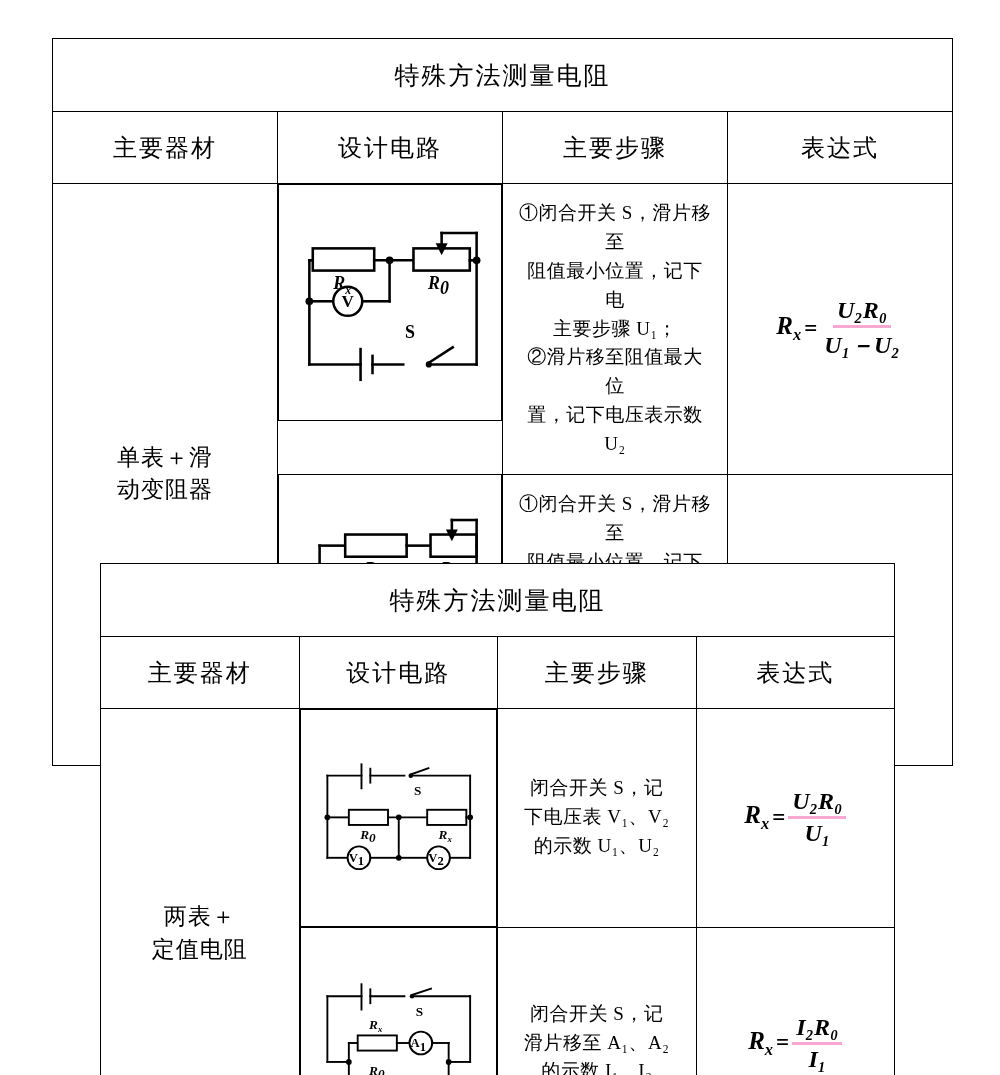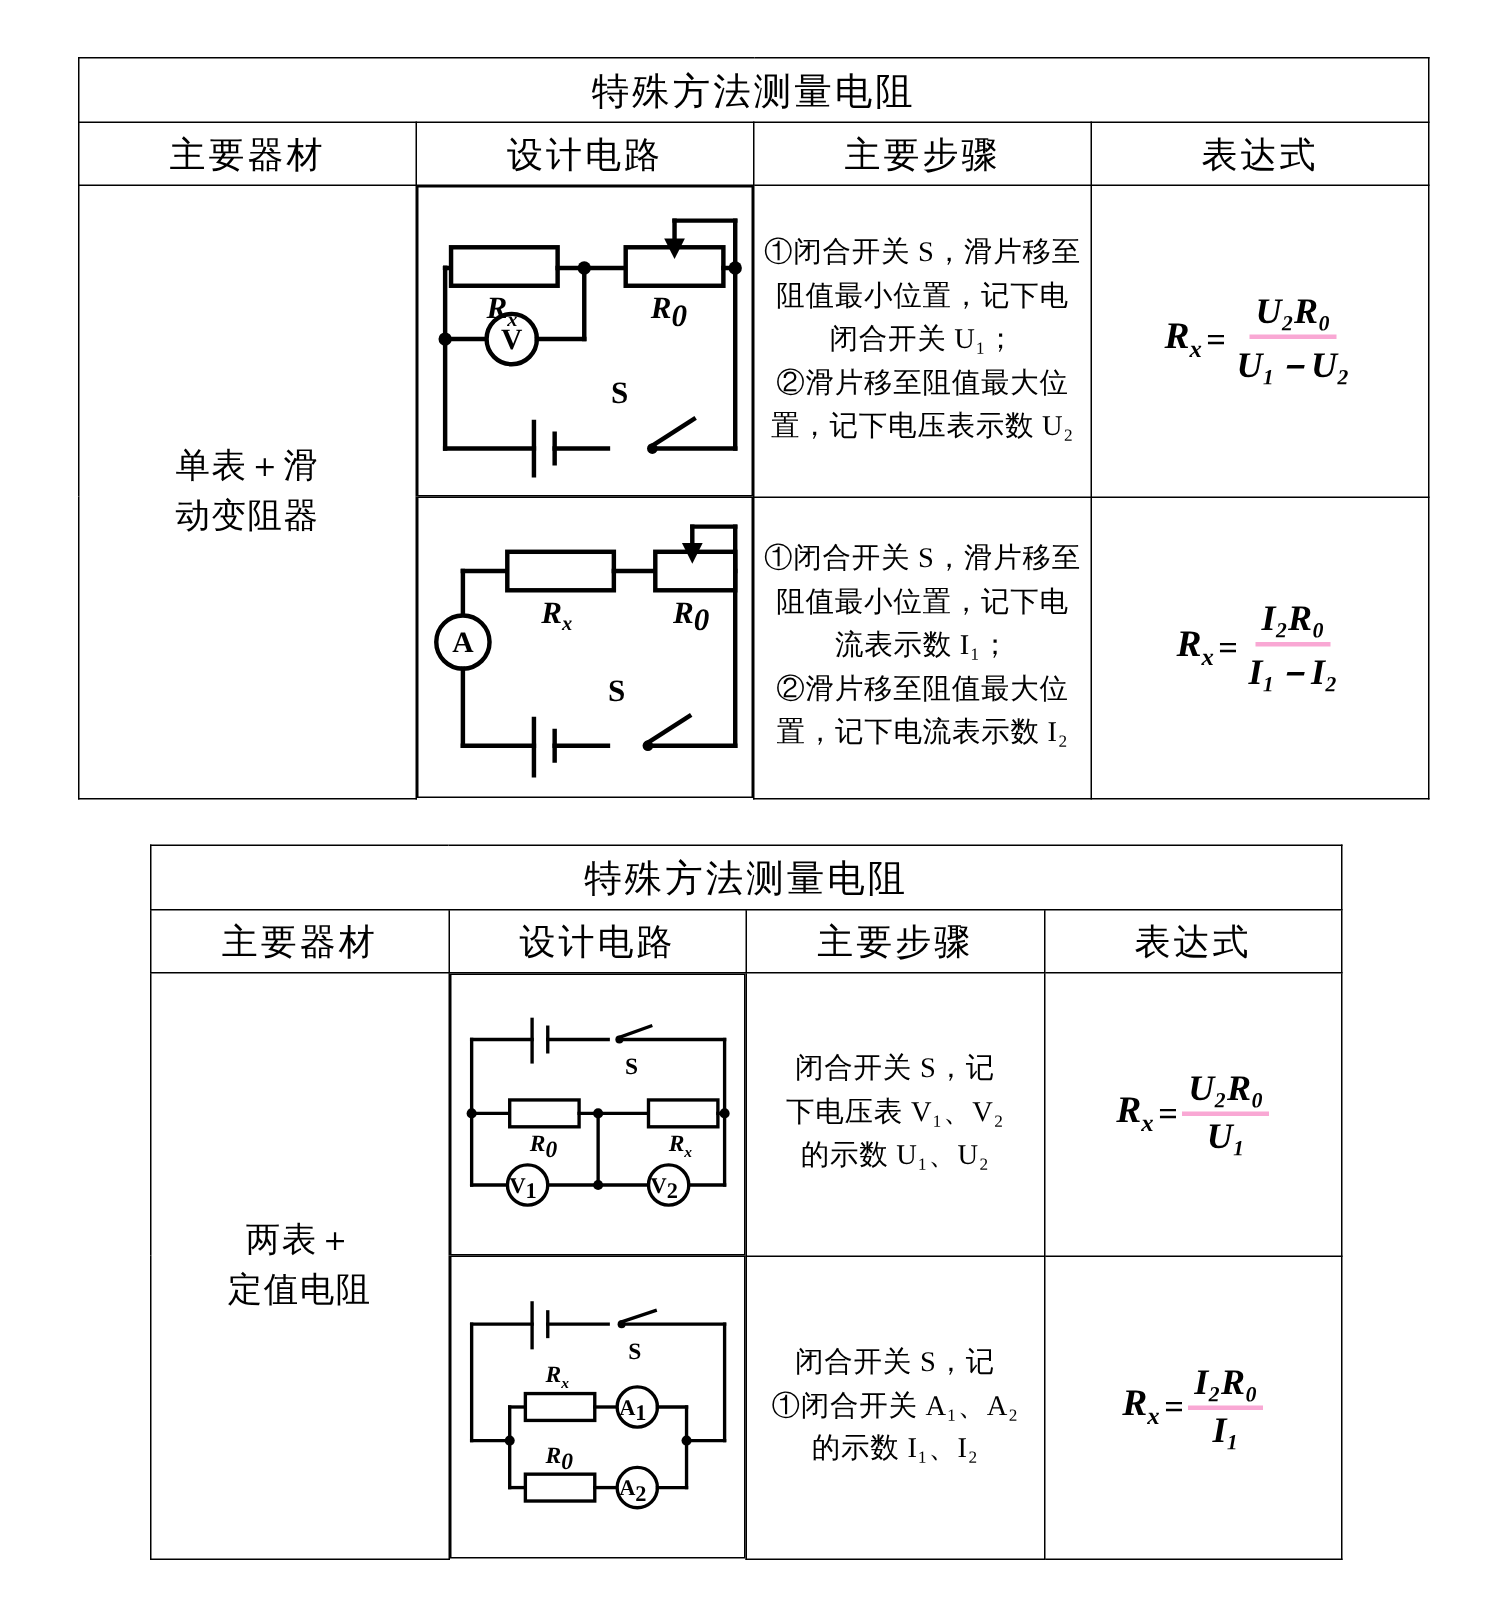--- a/index.html
+++ b/index.html
@@ -22,21 +22,21 @@
   }
 
   
   table.sheet {
     border-collapse: collapse;
     table-layout: fixed;
     background: #fff;
   }
   table.sheet td, table.sheet th {
     border: 1.6px solid #000;
-    padding: 0;
+    padding: 15px;
     vertical-align: middle;
     text-align: center;
   }
   .t1 {
     position: absolute;
     left: 52px;
     top: 38px;
     width: 901px;
   }
   .t2 {
@@ -217,21 +217,21 @@
 
           <text class="lbl" x="46" y="80">R<tspan class="sx" dy="5">x</tspan></text>
           <text class="lbl" x="157" y="80">R<tspan class="sub" dy="5">0</tspan></text>
           <text class="lblS" x="130" y="137">S</text>
           <text class="meter" x="63" y="101">V</text>
         </svg>
       </td>
       <td class="steps">
         <div>①闭合开关 S，滑片移至</div>
         <div>阻值最小位置，记下电</div>
-        <div>闭合开关 U₁；</div>
+        <div>主要步骤 U₁；</div>
         <div>②滑片移至阻值最大位</div>
         <div>置，记下电压表示数 U₂</div>
       </td>
       <td>
         <div class="formula">
           <span class="lhs">R<sub class="sx">x</sub></span>
           <span class="eq">=</span>
           <span class="frac">
             <span class="num">U₂R₀</span>
             <span class="den">U₁－U₂</span>
@@ -418,21 +418,21 @@
           <circle cx="152" cy="22" r="3.6" fill="#000"></circle>
           <text class="lblS" x="158" y="53">S</text>
           <text class="lbl" x="84" y="74">R<tspan class="sx" dy="5">x</tspan></text>
           <text class="lbl" x="84" y="146">R<tspan class="sub" dy="5">0</tspan></text>
           <text class="meter" x="162" y="103">A<tspan class="sub" dy="5">1</tspan></text>
           <text class="meter" x="162" y="175">A<tspan class="sub" dy="5">2</tspan></text>
         </svg>
       </td>
       <td class="steps centered">
         <div>闭合开关 S，记</div>
-        <div>①闭合开关 A₁、A₂</div>
+        <div>滑片移至 A₁、A₂</div>
         <div>的示数 I₁、I₂</div>
       </td>
       <td>
         <div class="formula">
           <span class="lhs">R<sub class="sx">x</sub></span>
           <span class="eq">=</span>
           <span class="frac">
             <span class="num">I₂R₀</span>
             <span class="den">I₁</span>
           </span>

